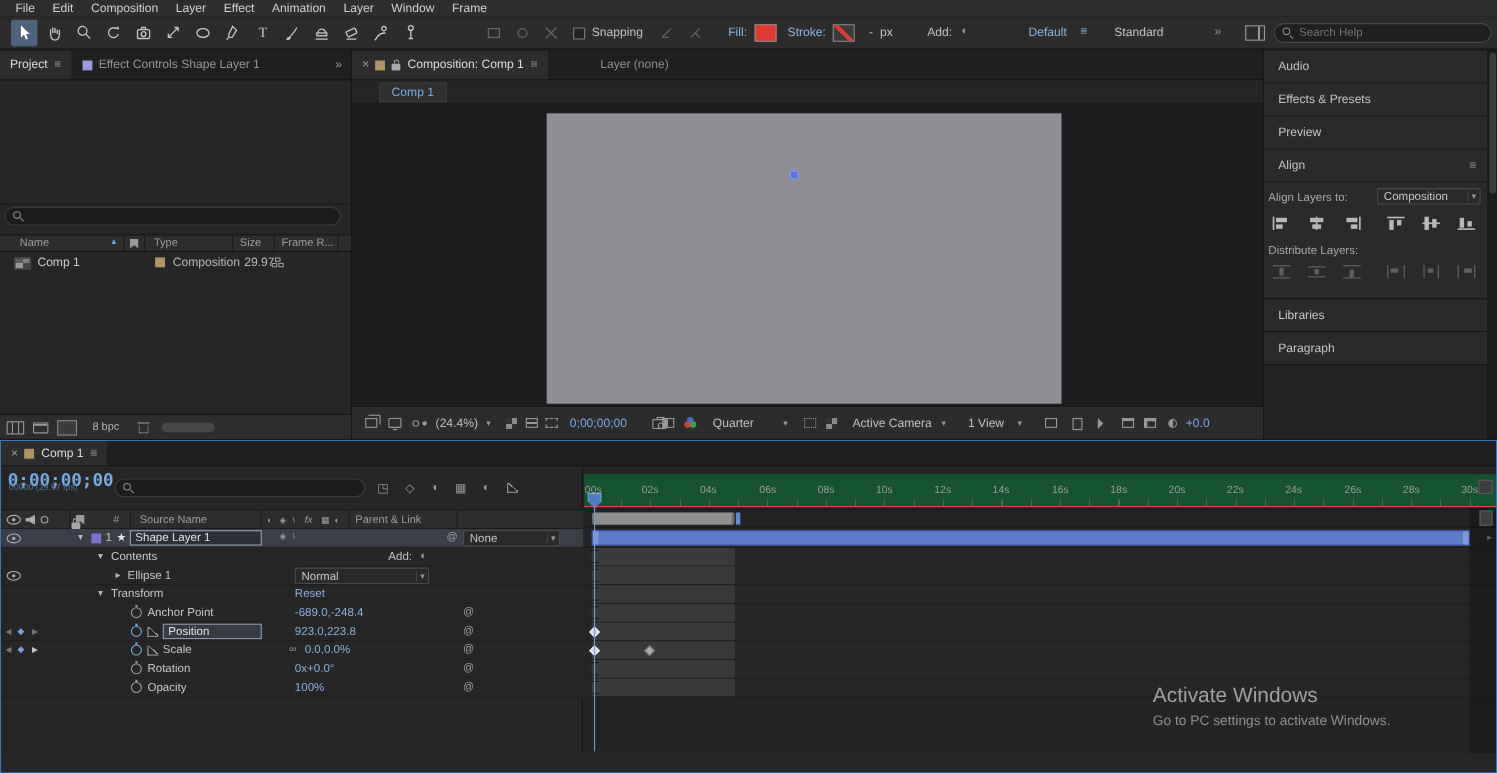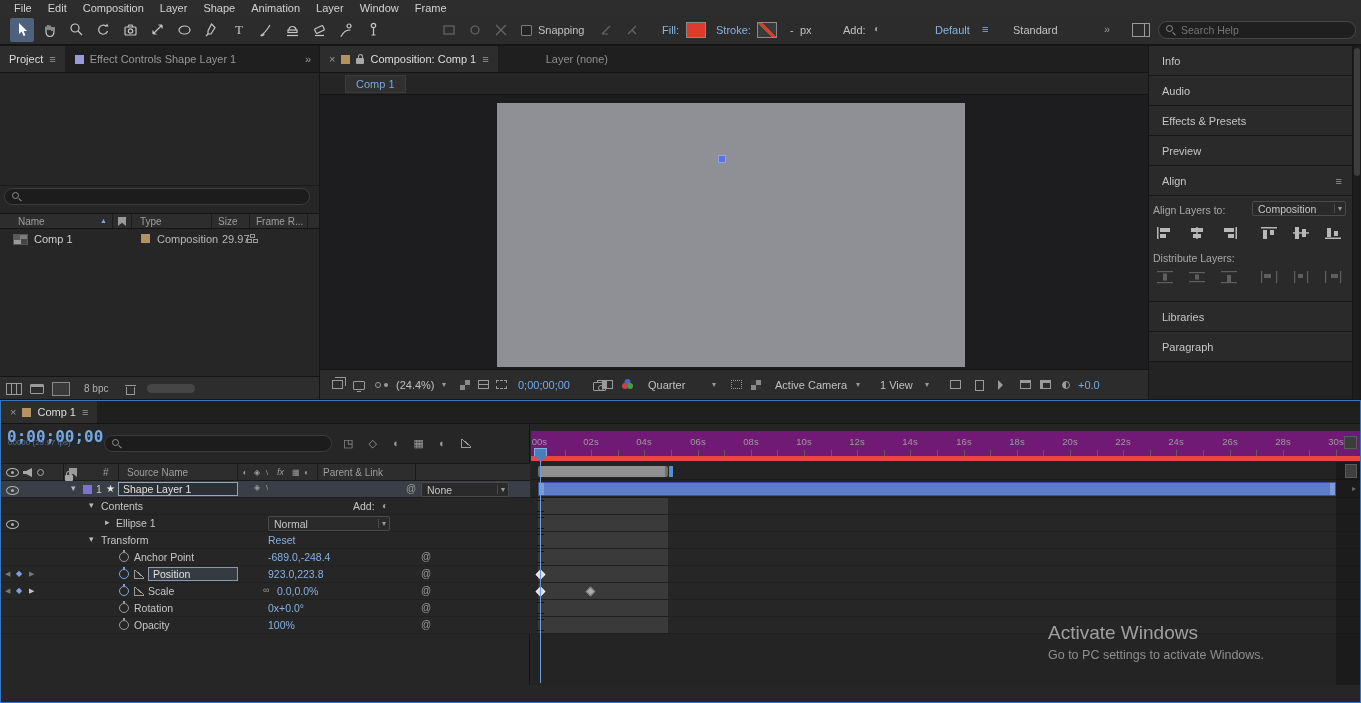--- a/index.html
+++ b/index.html
@@ -80,21 +80,21 @@
 .ruler-lab{position:absolute;bottom:9px;transform:translateX(-50%);font-size:9.5px;color:#9c9c9c}
 </style>
 </head>
 <body>
 
 <div id="menubar" class="a">
   <span>File</span>
   <span>Edit</span>
   <span>Composition</span>
   <span>Layer</span>
-  <span>Shape</span>
+  <span>Effect</span>
   <span>Animation</span>
   <span>Layer</span>
   <span>Window</span>
   <span>Frame</span>
 </div>
 
 <div id="toolbar" class="a">
   <div class="tool active" style="left:10px">
       <svg width="15" height="16">
         <path d="M4 1 L4 12 L6.8 9.6 L8.6 14 L10.4 13.2 L8.6 9 L12 9 Z" fill="#fff" stroke="none"></path>
@@ -332,23 +332,20 @@
     <span class="a" style="left:678px;top:10px;width:0;height:0;border-left:5px solid #9a9a9a;border-top:5px solid transparent;border-bottom:5px solid transparent"></span>
     <span class="a icsq" style="left:700px;top:10px;background:linear-gradient(#9a9a9a 2px,transparent 2px)"></span>
     <span class="a icsq" style="left:720px;top:10px;box-shadow:inset 2px 2px 0 #9a9a9a"></span>
     <span class="a" style="left:742px;top:11px;width:8px;height:8px;border:1px solid #9a9a9a;border-radius:50%;background:linear-gradient(90deg,#9a9a9a 50%,transparent 50%)"></span>
     <span class="a" style="left:758px;top:9px;color:#74a9e6">+0.0</span>
   </div>
 </div>
 
 <div class="panel" style="left:1149px;top:46px;width:203px;height:353px;background:#232323">
   <div class="rpanel">
-      <span>Info</span>
-    </div>
-  <div class="rpanel">
       <span>Audio</span>
     </div>
   <div class="rpanel">
       <span>Effects &amp; Presets</span>
     </div>
   <div class="rpanel">
       <span>Preview</span>
     </div>
   <div class="rpanel">
     <span>Align</span>
@@ -582,21 +579,21 @@
       <div class="prow">
         <span class="a sw" style="left:118px;top:3px"></span>
         <span class="a" style="left:133px;top:2px;color:#c6c6c6">Opacity</span>
         <span class="a bval" style="left:267px;top:2px">100%</span>
         <span class="a pw" style="left:420px;top:2px">@</span>
       </div>
     </div>
   </div>
 
   <div class="a" style="left:530px;top:23px;right:0;bottom:17px;background:#242424;overflow:hidden">
-    <div class="a" style="left:0;right:0;top:7px;height:30px;background:#701a75;border-bottom:5px solid #ef4444">
+    <div class="a" style="left:0;right:0;top:7px;height:30px;background:#14532d;border-bottom:1px solid #ef4444">
       <div class="a" style="left:7px;right:10px;bottom:0;height:6px;background:repeating-linear-gradient(90deg,#5f5f5f 0 1px,transparent 1px 26.6px)"></div>
       <span class="ruler-lab" style="left:7px">:00s</span>
       <span class="ruler-lab" style="left:60px">02s</span>
       <span class="ruler-lab" style="left:113px">04s</span>
       <span class="ruler-lab" style="left:167px">06s</span>
       <span class="ruler-lab" style="left:220px">08s</span>
       <span class="ruler-lab" style="left:273px">10s</span>
       <span class="ruler-lab" style="left:326px">12s</span>
       <span class="ruler-lab" style="left:379px">14s</span>
       <span class="ruler-lab" style="left:433px">16s</span>

